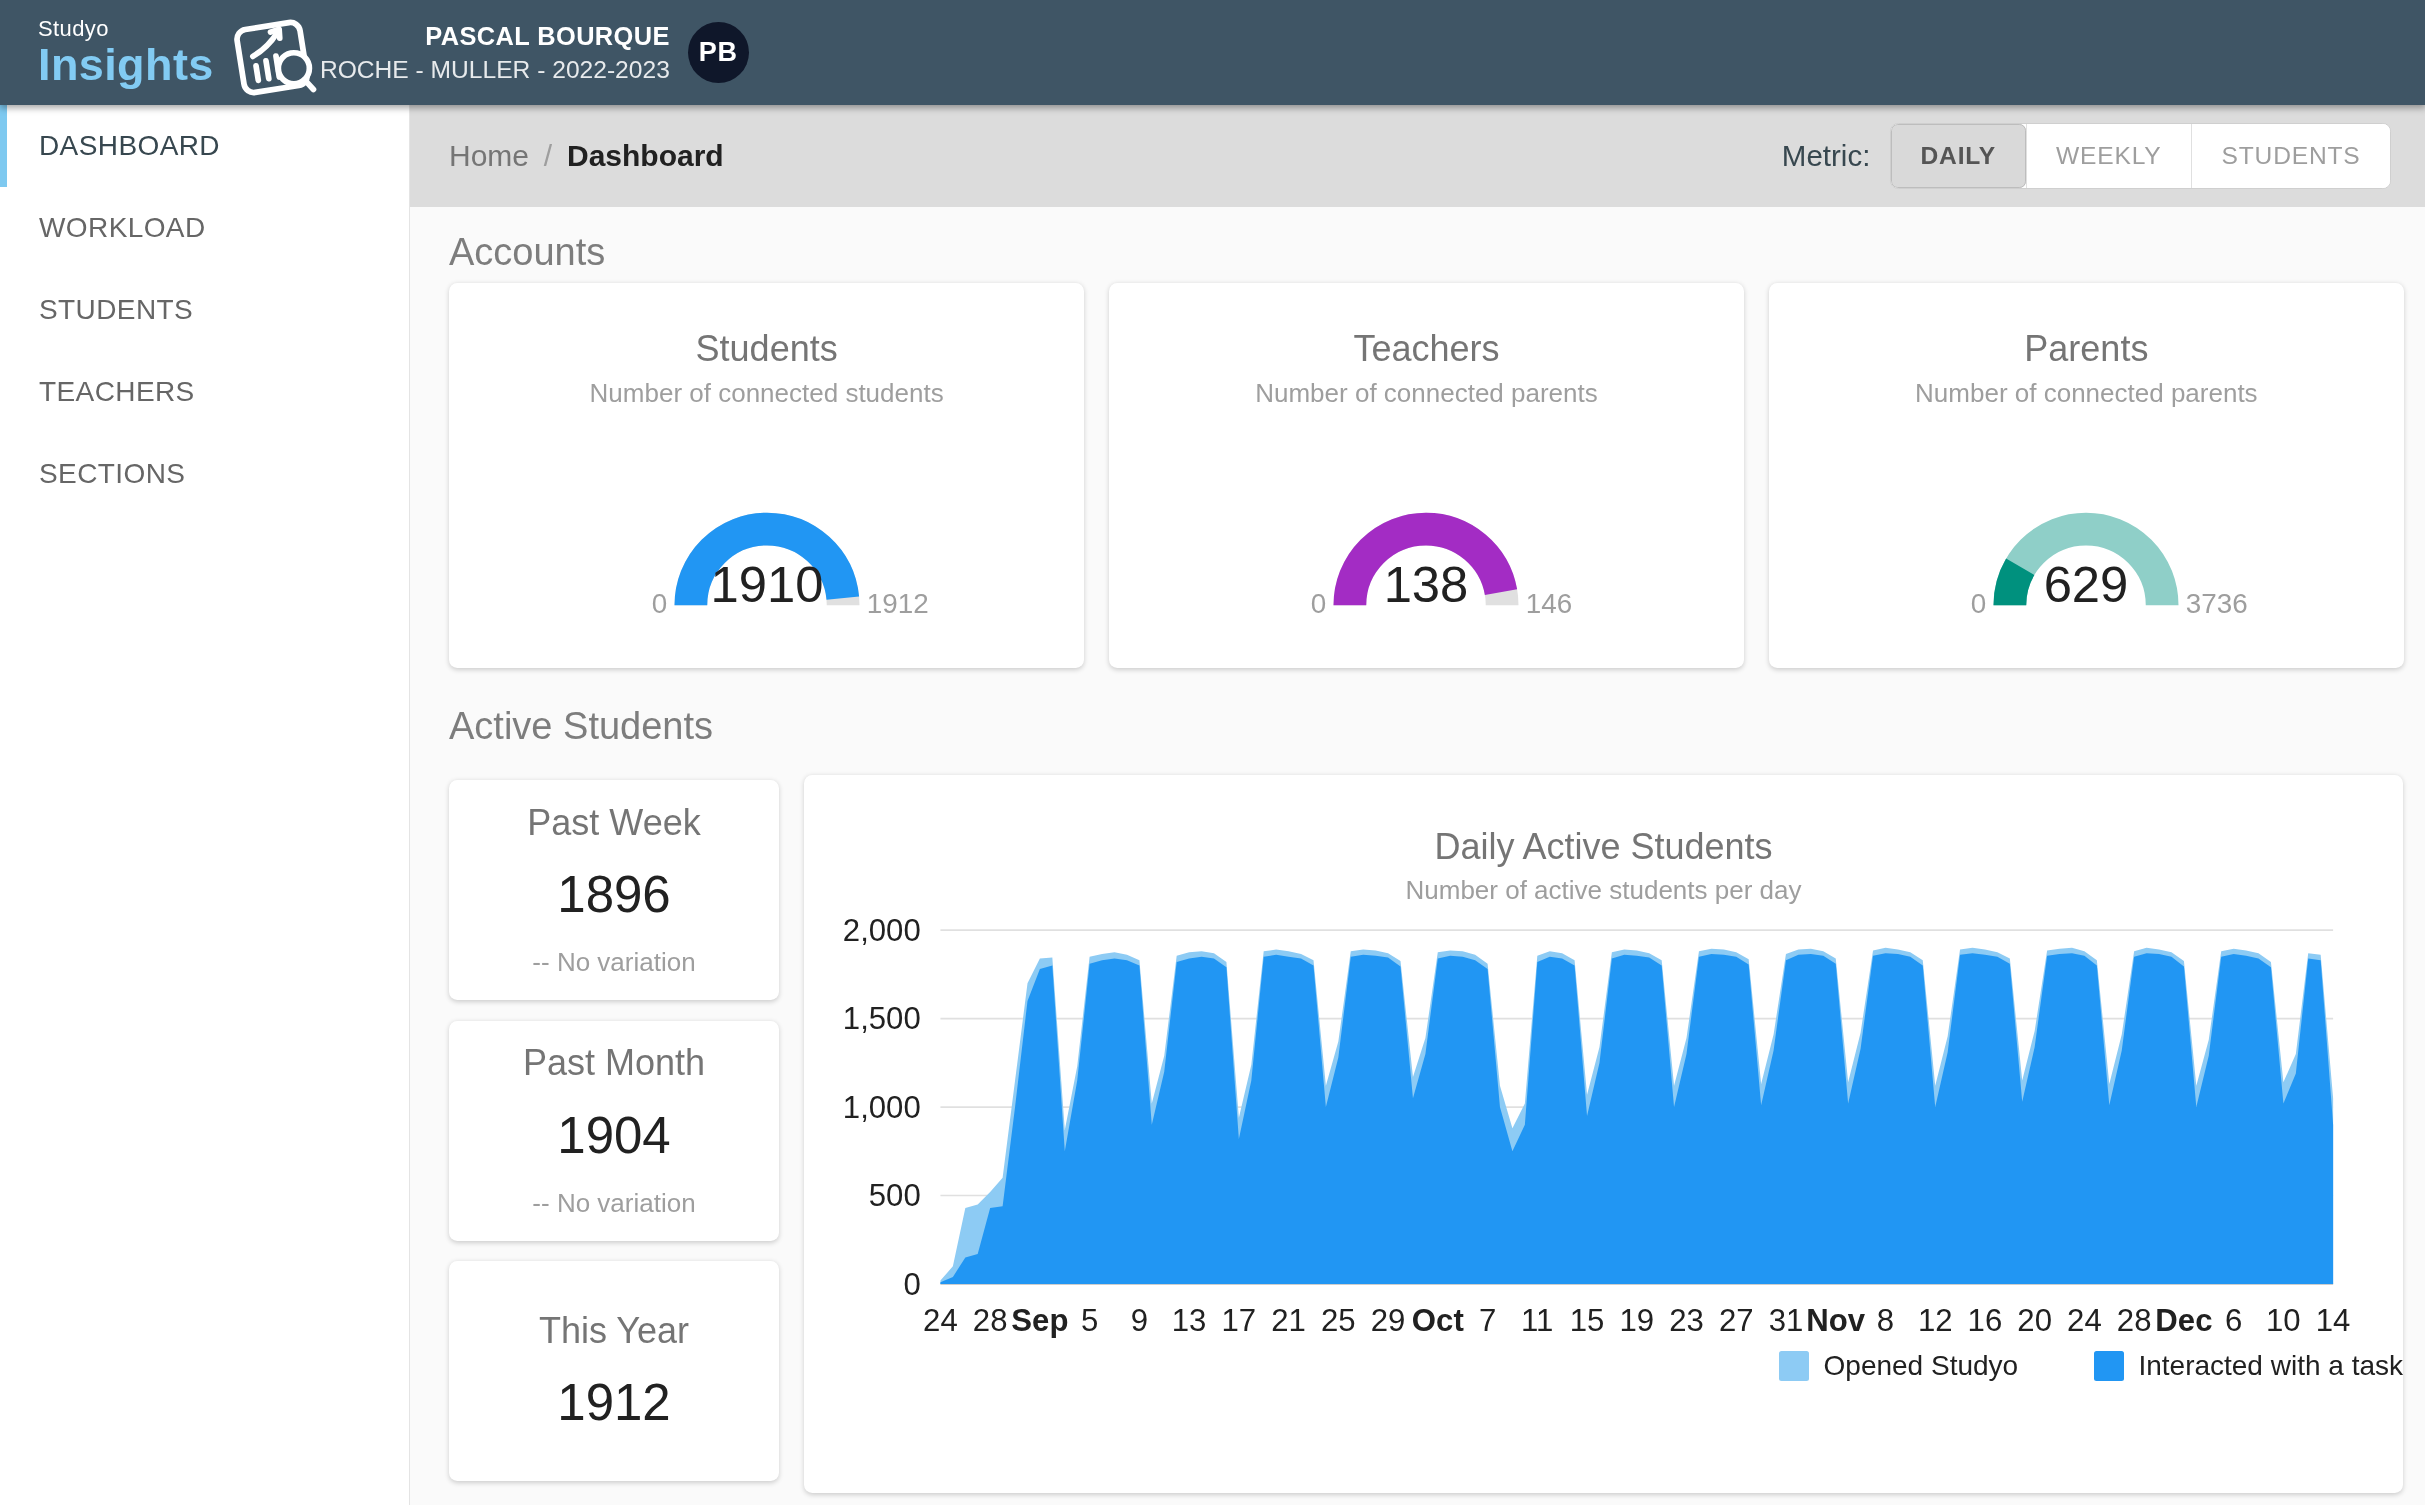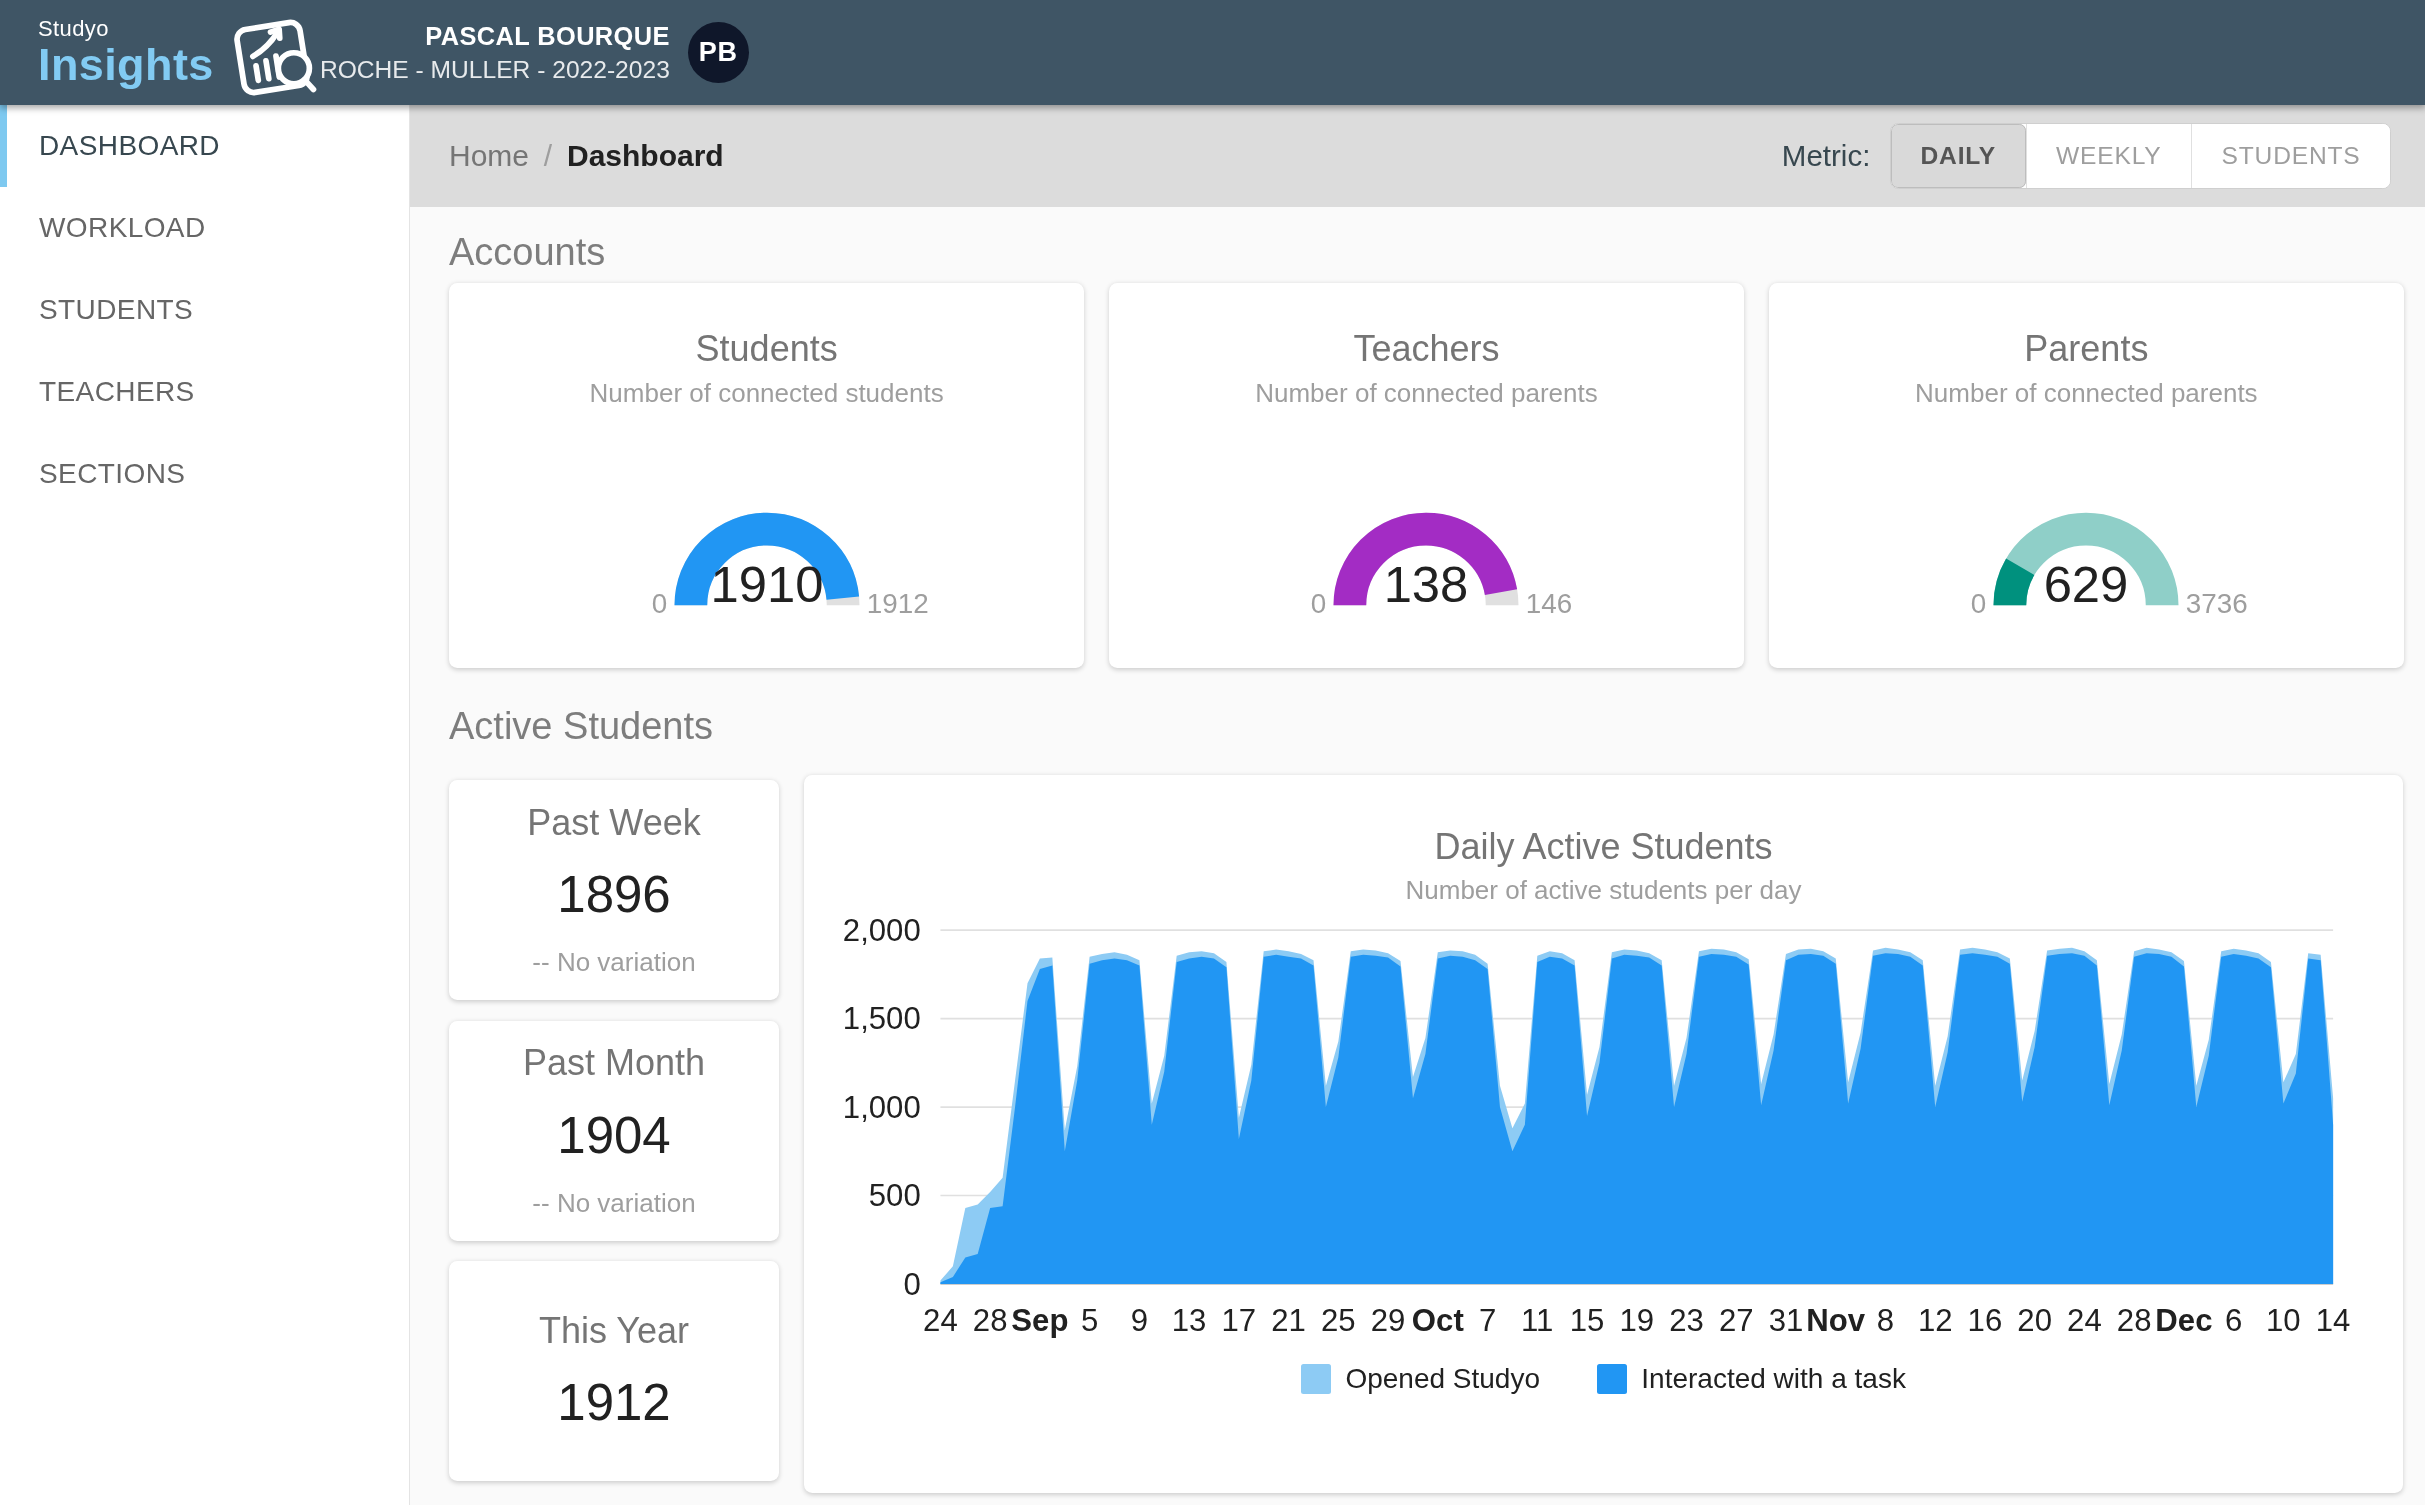--- a/index.html
+++ b/index.html
@@ -72,21 +72,21 @@
     flex-direction:column; align-items:center; justify-content:center; text-align:center; }
   .summary-title { font-size:36px; color:#757575; }
   .summary-value { font-size:51px; color:#212121; margin-top:21.3px; }
   .summary-note { font-size:26px; color:#9e9e9e; margin-top:23px; }
 
   .chart-card { position:absolute; left:394px; top:585px; width:1599px; height:718px;
     text-align:center; padding-top:51px; }
   .chart-title { font-size:36px; color:#757575; }
   .chart-sub { font-size:26px; color:#9e9e9e; margin-top:6.6px; }
   .chart-area { margin-top:11.5px; }
-  .legend { display:flex; justify-content:center; gap:57px; margin-top:17px; }
+  .legend { display:flex; justify-content:flex-end; gap:76px; margin-top:4px; }
   .legend-item { display:flex; align-items:center; gap:14.8px; }
   .legend-swatch { width:29.5px; height:29.5px; border-radius:2.5px; }
   .legend-label { font-size:28px; color:#212121; }
 </style>
 </head>
 <body>
 
 <div class="header">
   <div class="logo">
     <div class="logo-text">

